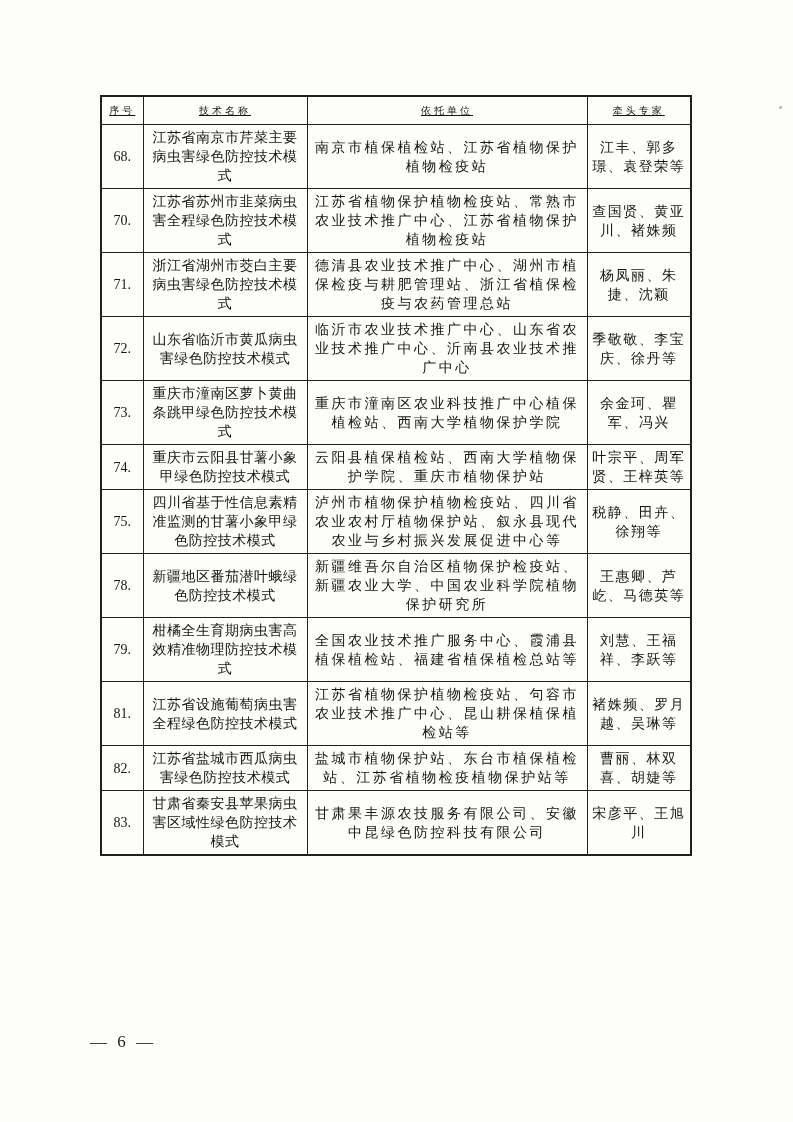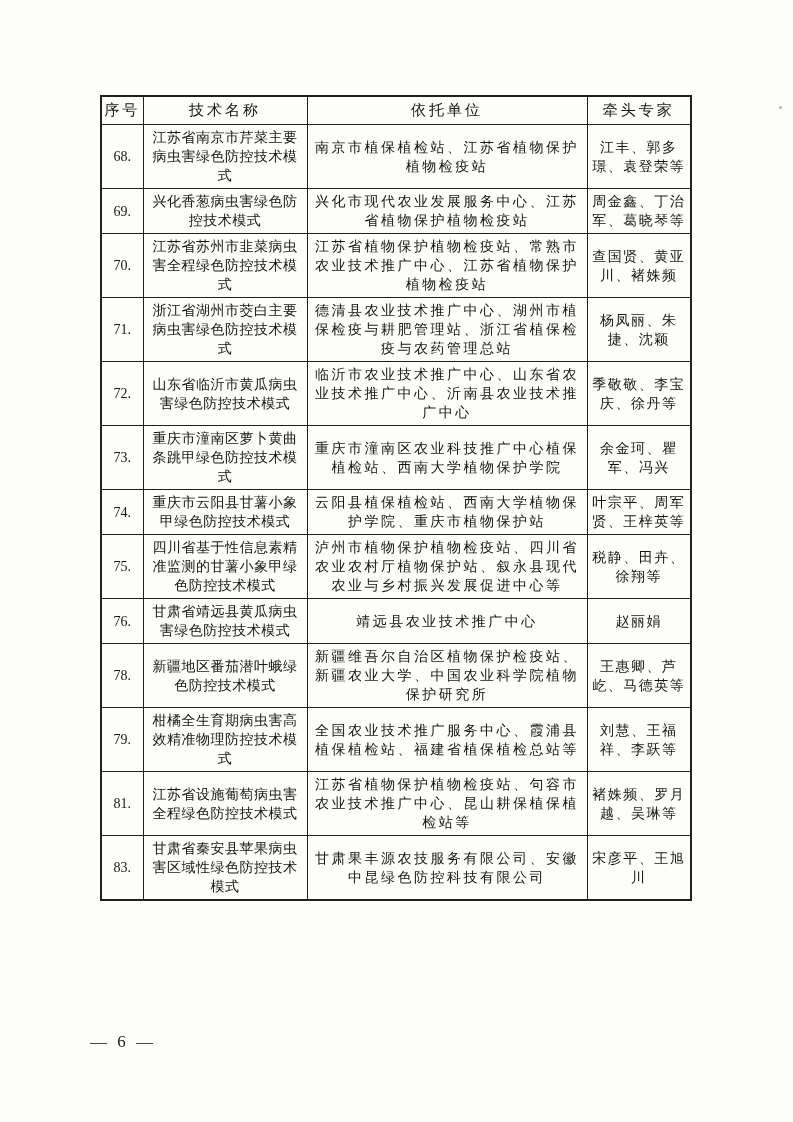--- a/index.html
+++ b/index.html
@@ -29,23 +29,24 @@
   table.roster td {
     border: 1.5px solid #21201d;
     text-align: center;
     vertical-align: middle;
     padding: 3px 4px;
     font-size: 14px;
     line-height: 19px;
     font-weight: normal;
   }
   table.roster th {
-    font-size: 15px;
+    font-size: 10px;
     letter-spacing: 3px;
     padding: 4px 2px;
+    text-decoration: underline;
   }
   th.hdr-index {
     letter-spacing: 0;
     word-break: break-all;
     padding: 2px 12px;
     line-height: 20px;
   }
   col.c-index   { width: 42px;  }
   col.c-name    { width: 164px; }
   col.c-unit    { width: 280px; }
@@ -109,26 +110,20 @@
       </tr>
     </thead>
     <tbody>
       <tr>
         <td class="cell-index">68.</td>
         <td class="cell-name">江苏省南京市芹菜主要病虫害绿色防控技术模式</td>
         <td class="cell-unit">南京市植保植检站、江苏省植物保护植物检疫站</td>
         <td class="cell-experts">江丰、郭多璟、袁登荣等</td>
       </tr>
       <tr>
-        <td class="cell-index">69.</td>
-        <td class="cell-name">兴化香葱病虫害绿色防控技术模式</td>
-        <td class="cell-unit">兴化市现代农业发展服务中心、江苏省植物保护植物检疫站</td>
-        <td class="cell-experts">周金鑫、丁治军、葛晓琴等</td>
-      </tr>
-      <tr>
         <td class="cell-index">70.</td>
         <td class="cell-name">江苏省苏州市韭菜病虫害全程绿色防控技术模式</td>
         <td class="cell-unit">江苏省植物保护植物检疫站、常熟市农业技术推广中心、江苏省植物保护植物检疫站</td>
         <td class="cell-experts">查国贤、黄亚川、褚姝频</td>
       </tr>
       <tr>
         <td class="cell-index">71.</td>
         <td class="cell-name">浙江省湖州市茭白主要病虫害绿色防控技术模式</td>
         <td class="cell-unit">德清县农业技术推广中心、湖州市植保检疫与耕肥管理站、浙江省植保检疫与农药管理总站</td>
         <td class="cell-experts">杨凤丽、朱捷、沈颖</td>
@@ -151,44 +146,44 @@
         <td class="cell-unit">云阳县植保植检站、西南大学植物保护学院、重庆市植物保护站</td>
         <td class="cell-experts">叶宗平、周军贤、王梓英等</td>
       </tr>
       <tr>
         <td class="cell-index">75.</td>
         <td class="cell-name">四川省基于性信息素精准监测的甘薯小象甲绿色防控技术模式</td>
         <td class="cell-unit">泸州市植物保护植物检疫站、四川省农业农村厅植物保护站、叙永县现代农业与乡村振兴发展促进中心等</td>
         <td class="cell-experts">税静、田卉、徐翔等</td>
       </tr>
       <tr>
-        <td class="cell-index">76.</td>
-        <td class="cell-name">甘肃省靖远县黄瓜病虫害绿色防控技术模式</td>
-        <td class="cell-unit">靖远县农业技术推广中心</td>
-        <td class="cell-experts">赵丽娟</td>
-      </tr>
-      <tr>
         <td class="cell-index">78.</td>
         <td class="cell-name">新疆地区番茄潜叶蛾绿色防控技术模式</td>
         <td class="cell-unit">新疆维吾尔自治区植物保护检疫站、新疆农业大学、中国农业科学院植物保护研究所</td>
         <td class="cell-experts">王惠卿、芦屹、马德英等</td>
       </tr>
       <tr>
         <td class="cell-index">79.</td>
         <td class="cell-name">柑橘全生育期病虫害高效精准物理防控技术模式</td>
         <td class="cell-unit">全国农业技术推广服务中心、霞浦县植保植检站、福建省植保植检总站等</td>
         <td class="cell-experts">刘慧、王福祥、李跃等</td>
       </tr>
       <tr>
         <td class="cell-index">81.</td>
         <td class="cell-name">江苏省设施葡萄病虫害全程绿色防控技术模式</td>
         <td class="cell-unit">江苏省植物保护植物检疫站、句容市农业技术推广中心、昆山耕保植保植检站等</td>
         <td class="cell-experts">褚姝频、罗月越、吴琳等</td>
       </tr>
       <tr>
+        <td class="cell-index">82.</td>
+        <td class="cell-name">江苏省盐城市西瓜病虫害绿色防控技术模式</td>
+        <td class="cell-unit">盐城市植物保护站、东台市植保植检站、江苏省植物检疫植物保护站等</td>
+        <td class="cell-experts">曹丽、林双喜、胡婕等</td>
+      </tr>
+      <tr>
         <td class="cell-index">83.</td>
         <td class="cell-name">甘肃省秦安县苹果病虫害区域性绿色防控技术模式</td>
         <td class="cell-unit">甘肃果丰源农技服务有限公司、安徽中昆绿色防控科技有限公司</td>
         <td class="cell-experts">宋彦平、王旭川</td>
       </tr>
     </tbody>
   </table>
 
   <div class="page-number">— 6 —</div>
 

